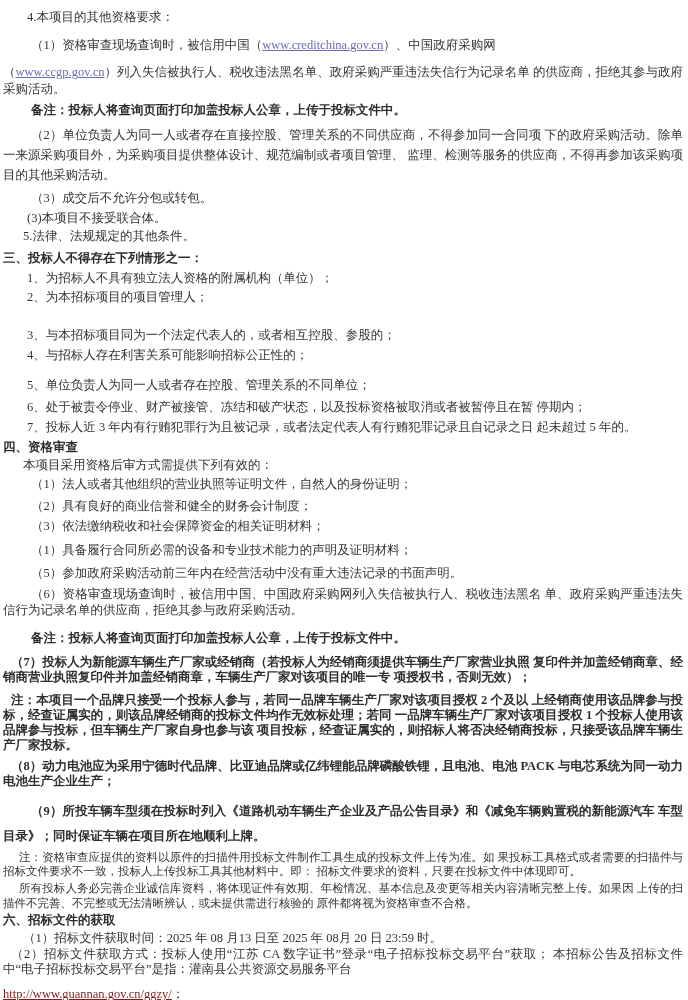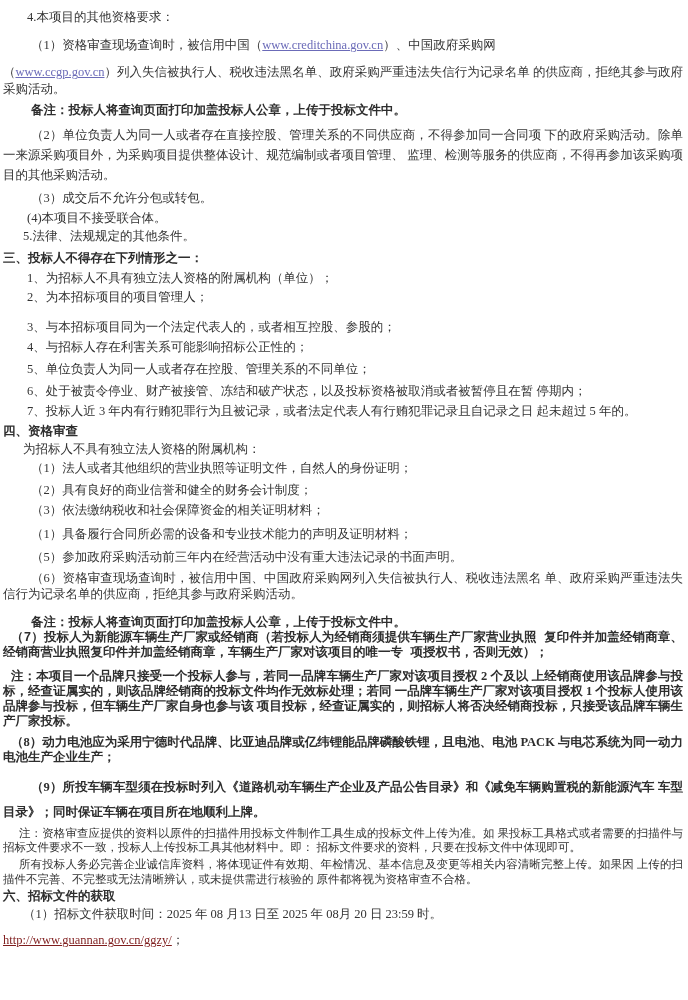--- a/index.html
+++ b/index.html
@@ -37,42 +37,43 @@
 </head>
 <body>
 
 <div id="doc">
     <p class="para" style="text-indent: 24px; margin-top: 8px; line-height: 1.45;"><span>4.本项目的其他资格要求：</span></p>
     <p class="para" style="text-indent: 28px; margin-top: 10px; line-height: 1.45;"><span>（1）资格审查现场查询时，被信用中国（</span><a class="doclink" href="#" style="color: rgb(107, 107, 184);">www.creditchina.gov.cn</a><span>）、中国政府采购网</span></p>
     <p class="para" style="text-indent: 0px; margin-top: 10px; line-height: 1.3;"><span>（</span><a class="doclink" href="#" style="color: rgb(107, 107, 184);">www.ccgp.gov.cn</a><span>）列入失信被执行人、税收违法黑名单、政府采购严重违法失信行为记录名单 的供应商，拒绝其参与政府采购活动。</span></p>
     <p class="para bold" style="text-indent: 28px; margin-top: 4px; line-height: 1.45;"><span>备注：投标人将查询页面打印加盖投标人公章，上传于投标文件中。</span></p>
     <p class="para" style="text-indent: 28px; margin-top: 6px; line-height: 1.6;"><span>（2）单位负责人为同一人或者存在直接控股、管理关系的不同供应商，不得参加同一合同项 下的政府采购活动。除单一来源采购项目外，为采购项目提供整体设计、规范编制或者项目管理、 监理、检测等服务的供应商，不得再参加该采购项目的其他采购活动。</span></p>
     <p class="para" style="text-indent: 28px; margin-top: 4px; line-height: 1.45;"><span>（3）成交后不允许分包或转包。</span></p>
-    <p class="para" style="text-indent: 24px; margin-top: 2px; line-height: 1.45;"><span>(4)本项目不接受联合体。</span></p>
+    <p class="para" style="text-indent: 24px; margin-top: 2px; line-height: 1.45;"><span>(3)本项目不接受联合体。</span></p>
     <p class="para" style="text-indent: 20px; margin-top: 0px; line-height: 1.45;"><span>5.法律、法规规定的其他条件。</span></p>
     <p class="para bold" style="text-indent: 0px; margin-top: 4px; line-height: 1.45;"><span>三、投标人不得存在下列情形之一：</span></p>
     <p class="para" style="text-indent: 24px; margin-top: 2px; line-height: 1.45;"><span>1、为招标人不具有独立法人资格的附属机构（单位）；</span></p>
     <p class="para" style="text-indent: 24px; margin-top: 0px; line-height: 1.45;"><span>2、为本招标项目的项目管理人；</span></p>
-    <p class="para" style="text-indent: 24px; margin-top: 12px; line-height: 1.45;"><span>3、与本招标项目同为一个法定代表人的，或者相互控股、参股的；</span></p>
+    <p class="para" style="text-indent: 24px; margin-top: 20px; line-height: 1.45;"><span>3、与本招标项目同为一个法定代表人的，或者相互控股、参股的；</span></p>
     <p class="para" style="text-indent: 24px; margin-top: 2px; line-height: 1.45;"><span>4、与招标人存在利害关系可能影响招标公正性的；</span></p>
-    <p class="para" style="text-indent: 24px; margin-top: 4px; line-height: 1.45;"><span>5、单位负责人为同一人或者存在控股、管理关系的不同单位；</span></p>
+    <p class="para" style="text-indent: 24px; margin-top: 12px; line-height: 1.45;"><span>5、单位负责人为同一人或者存在控股、管理关系的不同单位；</span></p>
     <p class="para" style="text-indent: 24px; margin-top: 4px; line-height: 1.45;"><span>6、处于被责令停业、财产被接管、冻结和破产状态，以及投标资格被取消或者被暂停且在暂 停期内；</span></p>
     <p class="para" style="text-indent: 24px; margin-top: 2px; line-height: 1.45;"><span>7、投标人近 3 年内有行贿犯罪行为且被记录，或者法定代表人有行贿犯罪记录且自记录之日 起未超过 5 年的。</span></p>
     <p class="para bold" style="text-indent: 0px; margin-top: 2px; line-height: 1.45;"><span>四、资格审查</span></p>
-    <p class="para" style="text-indent: 20px; margin-top: 0px; line-height: 1.45;"><span>为招标人不具有独立法人资格的附属机构：</span></p>
+    <p class="para" style="text-indent: 20px; margin-top: 0px; line-height: 1.45;"><span>本项目采用资格后审方式需提供下列有效的：</span></p>
     <p class="para" style="text-indent: 28px; margin-top: 0px; line-height: 1.45;"><span>（1）法人或者其他组织的营业执照等证明文件，自然人的身份证明；</span></p>
     <p class="para" style="text-indent: 28px; margin-top: 4px; line-height: 1.45;"><span>（2）具有良好的商业信誉和健全的财务会计制度；</span></p>
     <p class="para" style="text-indent: 28px; margin-top: 2px; line-height: 1.45;"><span>（3）依法缴纳税收和社会保障资金的相关证明材料；</span></p>
     <p class="para" style="text-indent: 28px; margin-top: 6px; line-height: 1.45;"><span>（1）具备履行合同所必需的设备和专业技术能力的声明及证明材料；</span></p>
     <p class="para" style="text-indent: 28px; margin-top: 5px; line-height: 1.45;"><span>（5）参加政府采购活动前三年内在经营活动中没有重大违法记录的书面声明。</span></p>
     <p class="para" style="text-indent: 28px; margin-top: 4px; line-height: 1.3;"><span>（6）资格审查现场查询时，被信用中国、中国政府采购网列入失信被执行人、税收违法黑名 单、政府采购严重违法失信行为记录名单的供应商，拒绝其参与政府采购活动。</span></p>
     <p class="para bold" style="text-indent: 28px; margin-top: 10px; line-height: 1.45;"><span>备注：投标人将查询页面打印加盖投标人公章，上传于投标文件中。</span></p>
-    <p class="para bold" style="text-indent: 8px; line-height: 1.2; font-family: Liberation Mono, monospace;"><span>（7）投标人为新能源车辆生产厂家或经销商（若投标人为经销商须提供车辆生产厂家营业执照 复印件并加盖经销商章、经销商营业执照复印件并加盖经销商章，车辆生产厂家对该项目的唯一专 项授权书，否则无效）；</span></p>
+    <p class="para bold" style="text-indent: 8px; margin-top: 8px; line-height: 1.2;"><span>（7）投标人为新能源车辆生产厂家或经销商（若投标人为经销商须提供车辆生产厂家营业执照 复印件并加盖经销商章、经销商营业执照复印件并加盖经销商章，车辆生产厂家对该项目的唯一专 项授权书，否则无效）；</span></p>
     <p class="para bold" style="text-indent: 8px; margin-top: 8px; line-height: 1.2; font-family: Liberation Serif, serif;"><span>注：本项目一个品牌只接受一个投标人参与，若同一品牌车辆生产厂家对该项目授权 2 个及以 上经销商使用该品牌参与投标，经查证属实的，则该品牌经销商的投标文件均作无效标处理；若同 一品牌车辆生产厂家对该项目授权 1 个投标人使用该品牌参与投标，但车辆生产厂家自身也参与该 项目投标，经查证属实的，则招标人将否决经销商投标，只接受该品牌车辆生产厂家投标。</span></p>
     <p class="para bold" style="text-indent: 8px; margin-top: 6px; line-height: 1.2;"><span>（8）动力电池应为采用宁德时代品牌、比亚迪品牌或亿纬锂能品牌磷酸铁锂，且电池、电池 PACK 与电芯系统为同一动力电池生产企业生产；</span></p>
     <p class="para bold" style="text-indent: 28px; margin-top: 10px; line-height: 2;"><span>（9）所投车辆车型须在投标时列入《道路机动车辆生产企业及产品公告目录》和《减免车辆购置税的新能源汽车 车型目录》；同时保证车辆在项目所在地顺利上牌。</span></p>
     <p class="para small" style="text-indent: 16px; margin-top: 2px; line-height: 1.2;"><span>注：资格审查应提供的资料以原件的扫描件用投标文件制作工具生成的投标文件上传为准。如 果投标工具格式或者需要的扫描件与招标文件要求不一致，投标人上传投标工具其他材料中。即： 招标文件要求的资料，只要在投标文件中体现即可。</span></p>
     <p class="para small" style="text-indent: 16px; margin-top: 3px; line-height: 1.3;"><span>所有投标人务必完善企业诚信库资料，将体现证件有效期、年检情况、基本信息及变更等相关内容清晰完整上传。如果因 上传的扫描件不完善、不完整或无法清晰辨认，或未提供需进行核验的 原件都将视为资格审查不合格。</span></p>
     <p class="para bold" style="text-indent: 0px; margin-top: 0px; line-height: 1.45;"><span>六、招标文件的获取</span></p>
     <p class="para" style="text-indent: 20px; margin-top: 0px; line-height: 1.45;"><span>（1）招标文件获取时间：2025 年 08 月13 日至 2025 年 08月 20 日 23:59 时。</span></p>
+    <p class="para" style="text-indent: 8px; margin-top: 0px; line-height: 1.2;"><span>（2）招标文件获取方式：投标人使用“江苏 CA 数字证书”登录“电子招标投标交易平台”获取； 本招标公告及招标文件中“电子招标投标交易平台”是指：灌南县公共资源交易服务平台</span></p>
     <p class="para" style="text-indent: 0px; margin-top: 8px; line-height: 1.45;"><a class="doclink" href="#" style="color: #7f1d1d;">http://www.guannan.gov.cn/ggzy/</a><span>；</span></p>
     <p class="para bold" style="text-indent: 0px; margin-top: 0px; line-height: 1.45;"></p>
   </div>
 
 </body></html>

